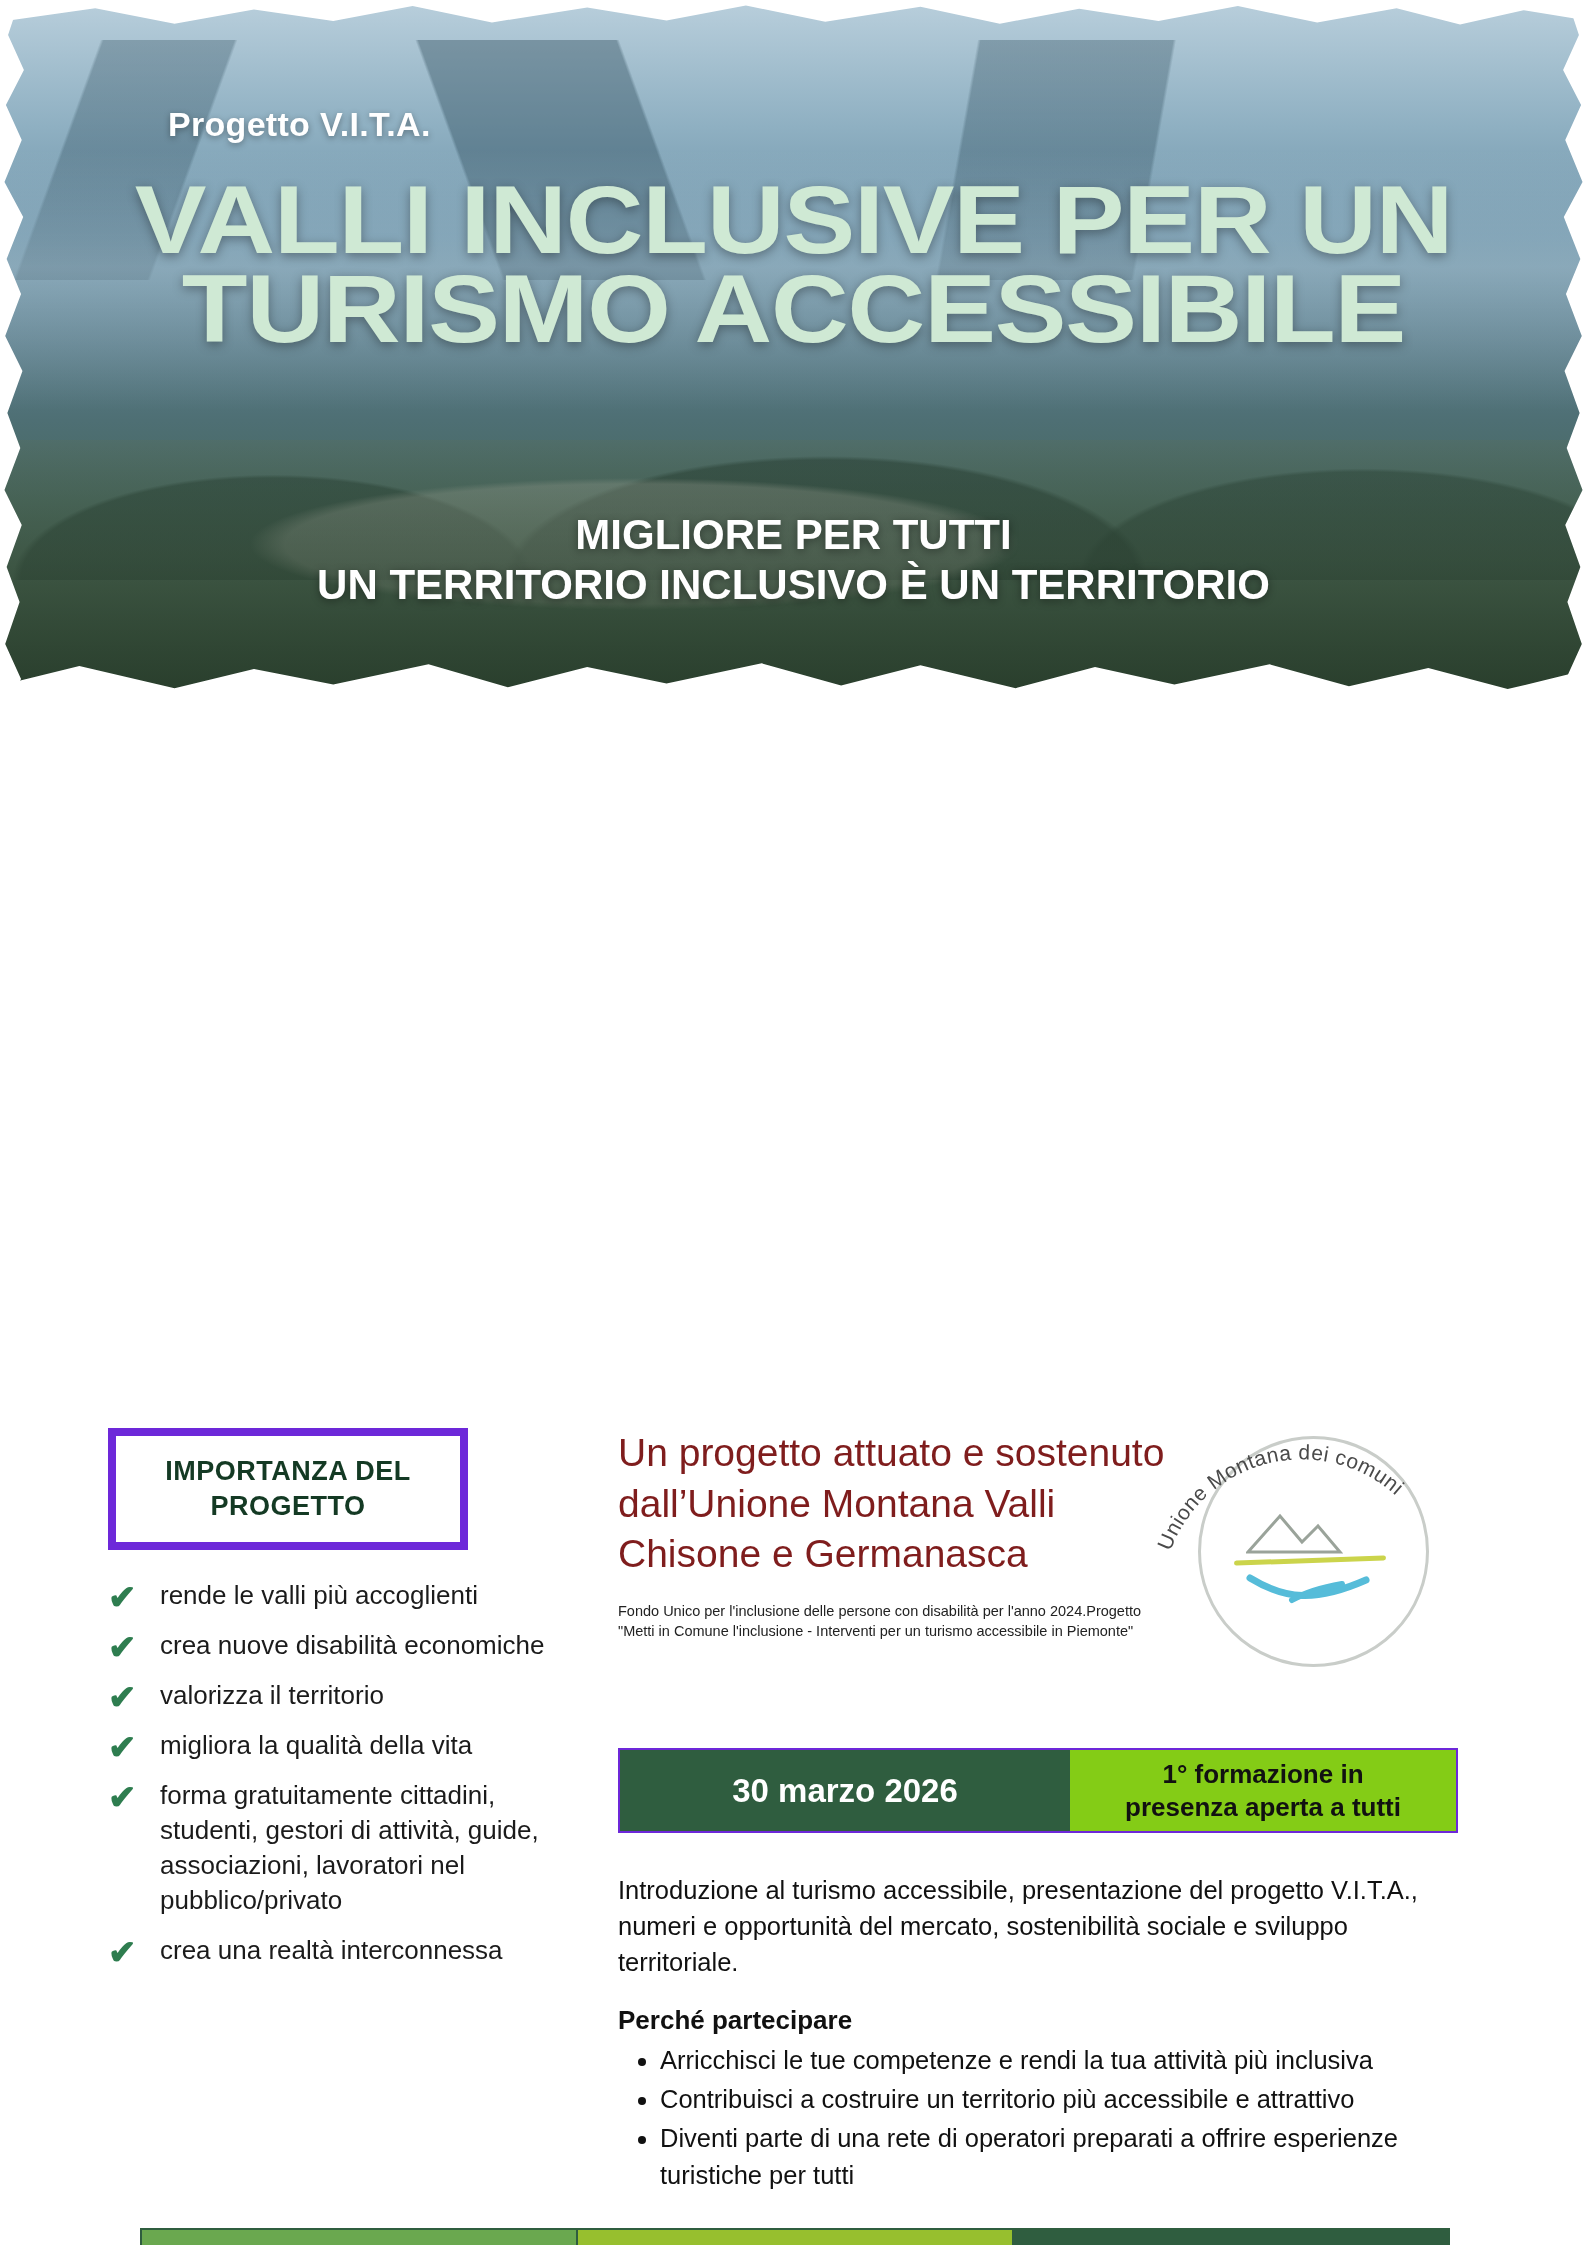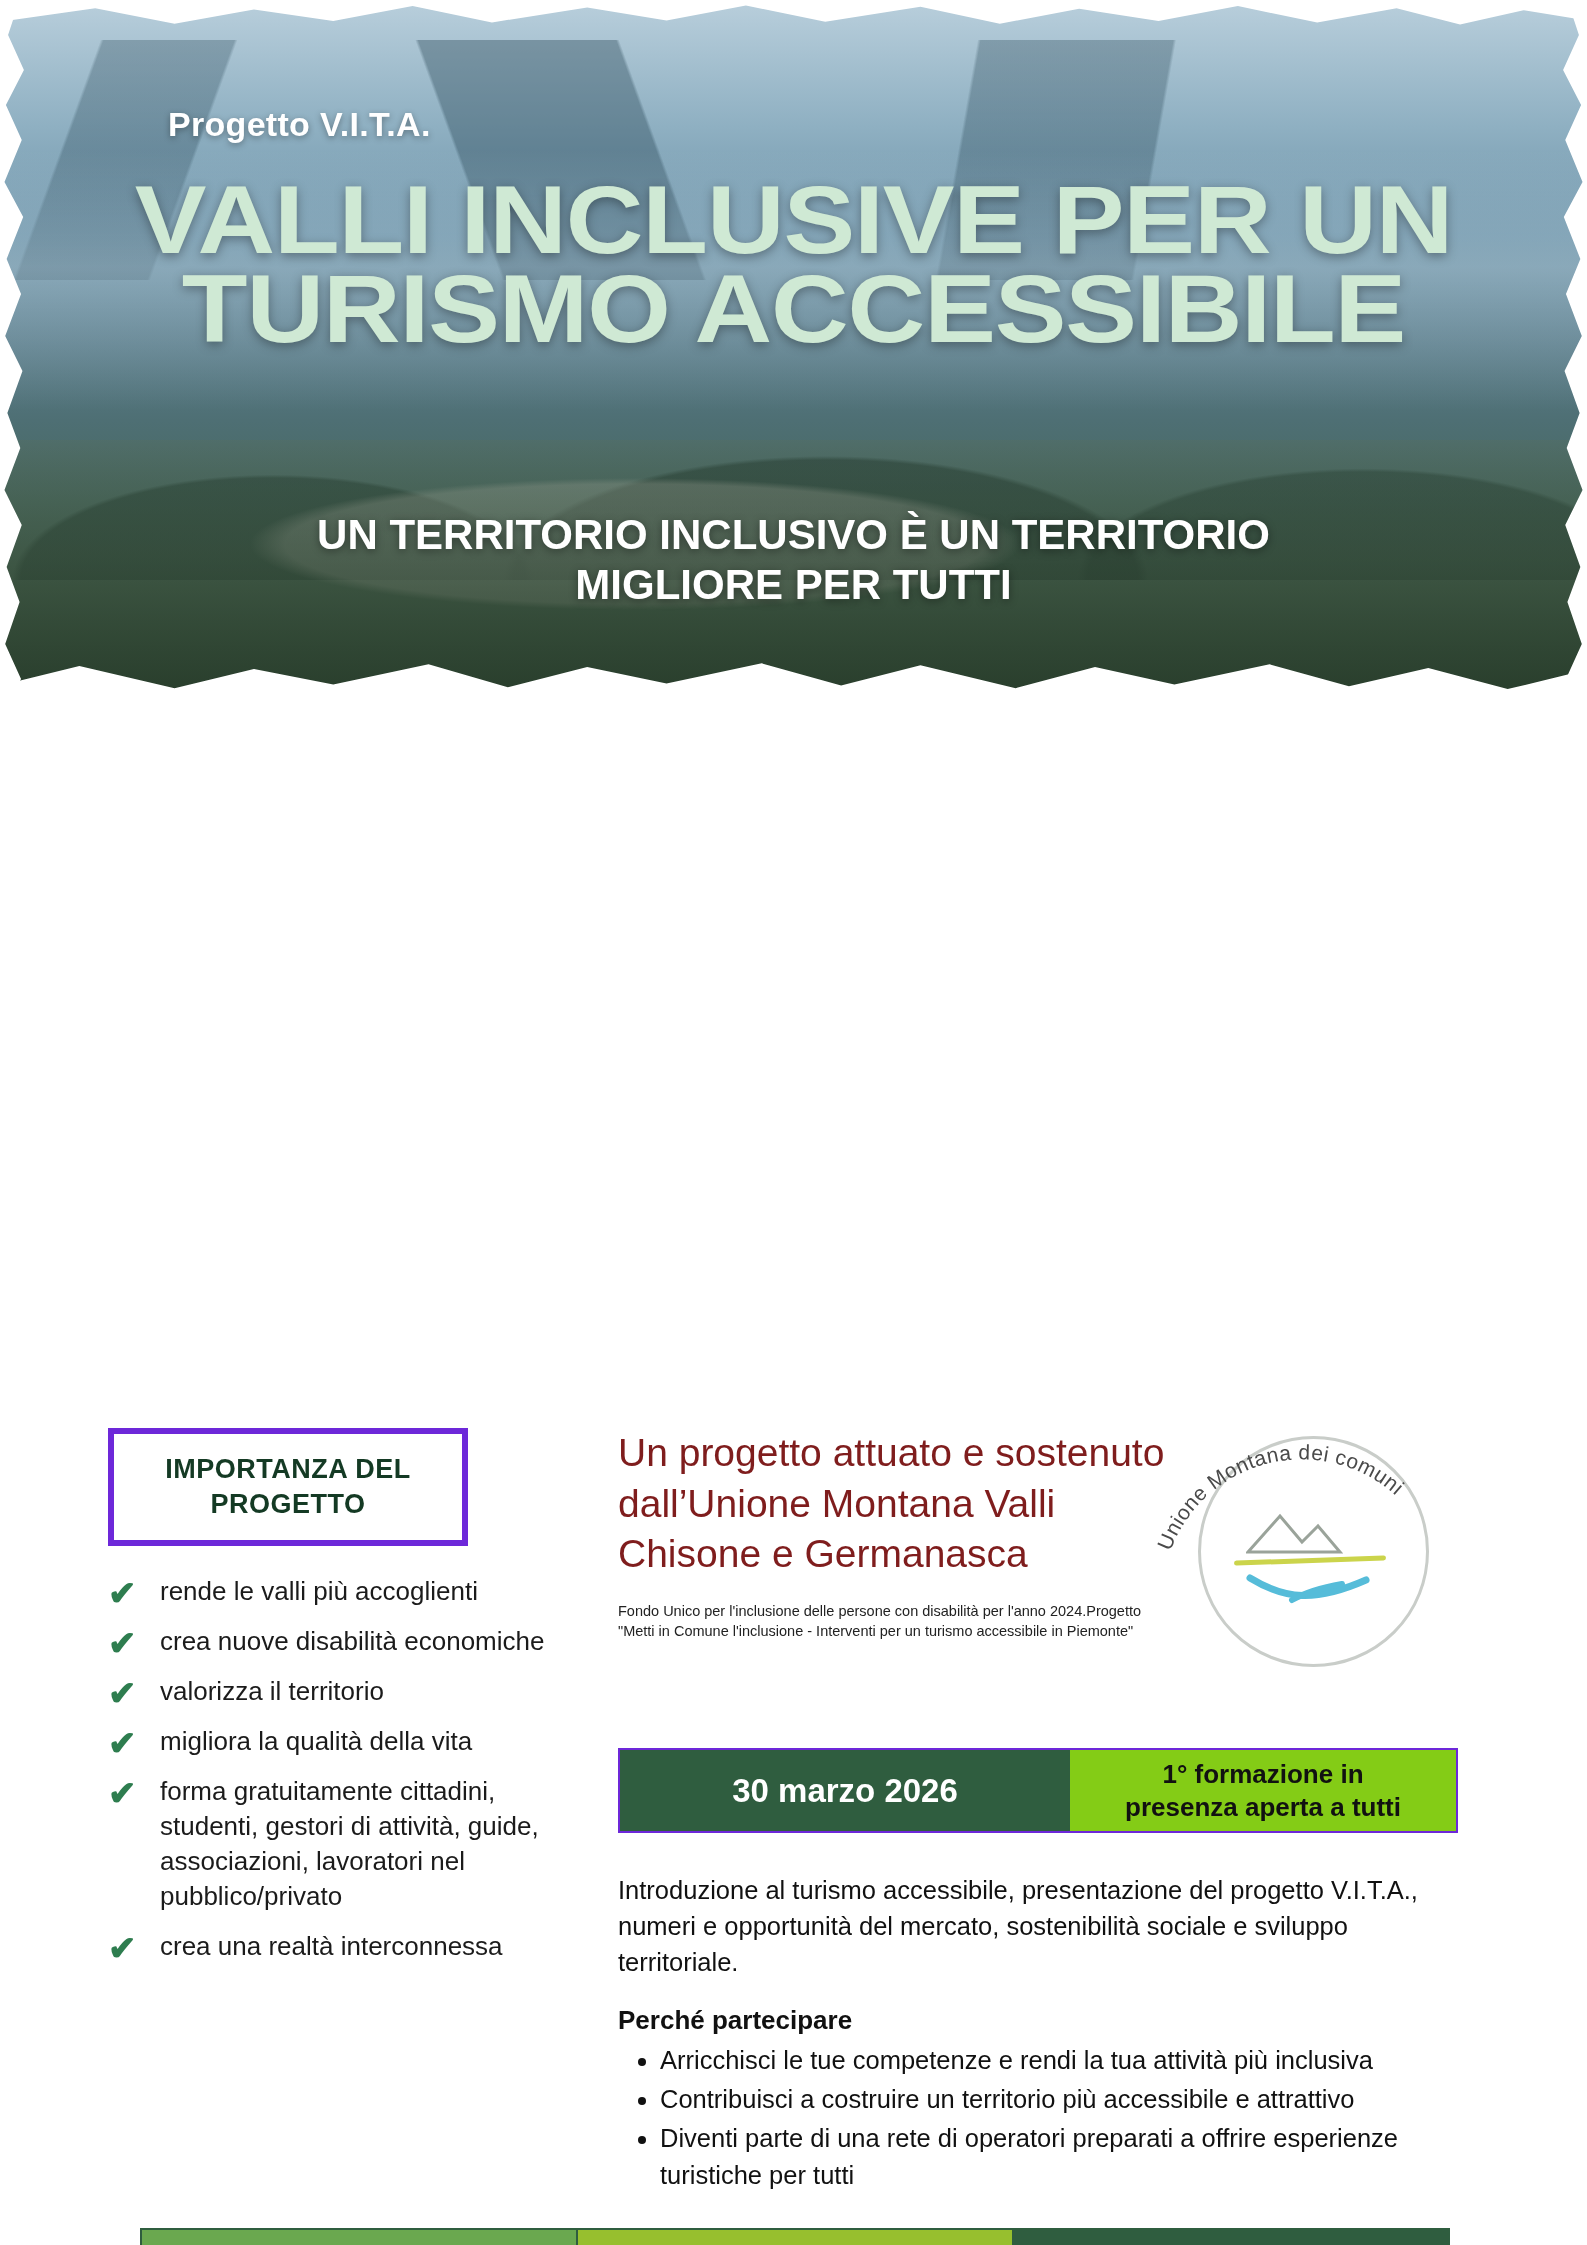--- a/index.html
+++ b/index.html
@@ -124,21 +124,21 @@
     padding: 0;
   }
 
   .left-col {
     position: absolute;
     left: 108px;
     top: 728px;
     width: 465px;
   }
   .box-importanza {
-    border: 6px solid #6d28d9;
+    border: 8px solid #6d28d9;
     padding: 18px 10px;
     text-align: center;
     font-weight: bold;
     font-size: 27px;
     line-height: 1.3;
     color: #143a24;
     letter-spacing: .5px;
     width: 360px;
     box-sizing: border-box;
   }
@@ -321,22 +321,22 @@
   <div class="torn-left"></div>
   <div class="torn-right"></div>
 
   <div class="hero-inner">
     <div class="project-label">Progetto V.I.T.A.</div>
     <div class="hero-title">
       <div>VALLI INCLUSIVE PER UN</div>
       <div>TURISMO ACCESSIBILE</div>
     </div>
     <div class="hero-sub">
+      <div>MIGLIORE PER TUTTI</div>
       <div>UN TERRITORIO INCLUSIVO È UN TERRITORIO</div>
-      <div>MIGLIORE PER TUTTI</div>
     </div>
   </div>
 </div>
 
 <div class="content">
 
   <div class="left-col">
     <div class="box-importanza">IMPORTANZA DEL PROGETTO</div>
 
     <div class="check-list">

